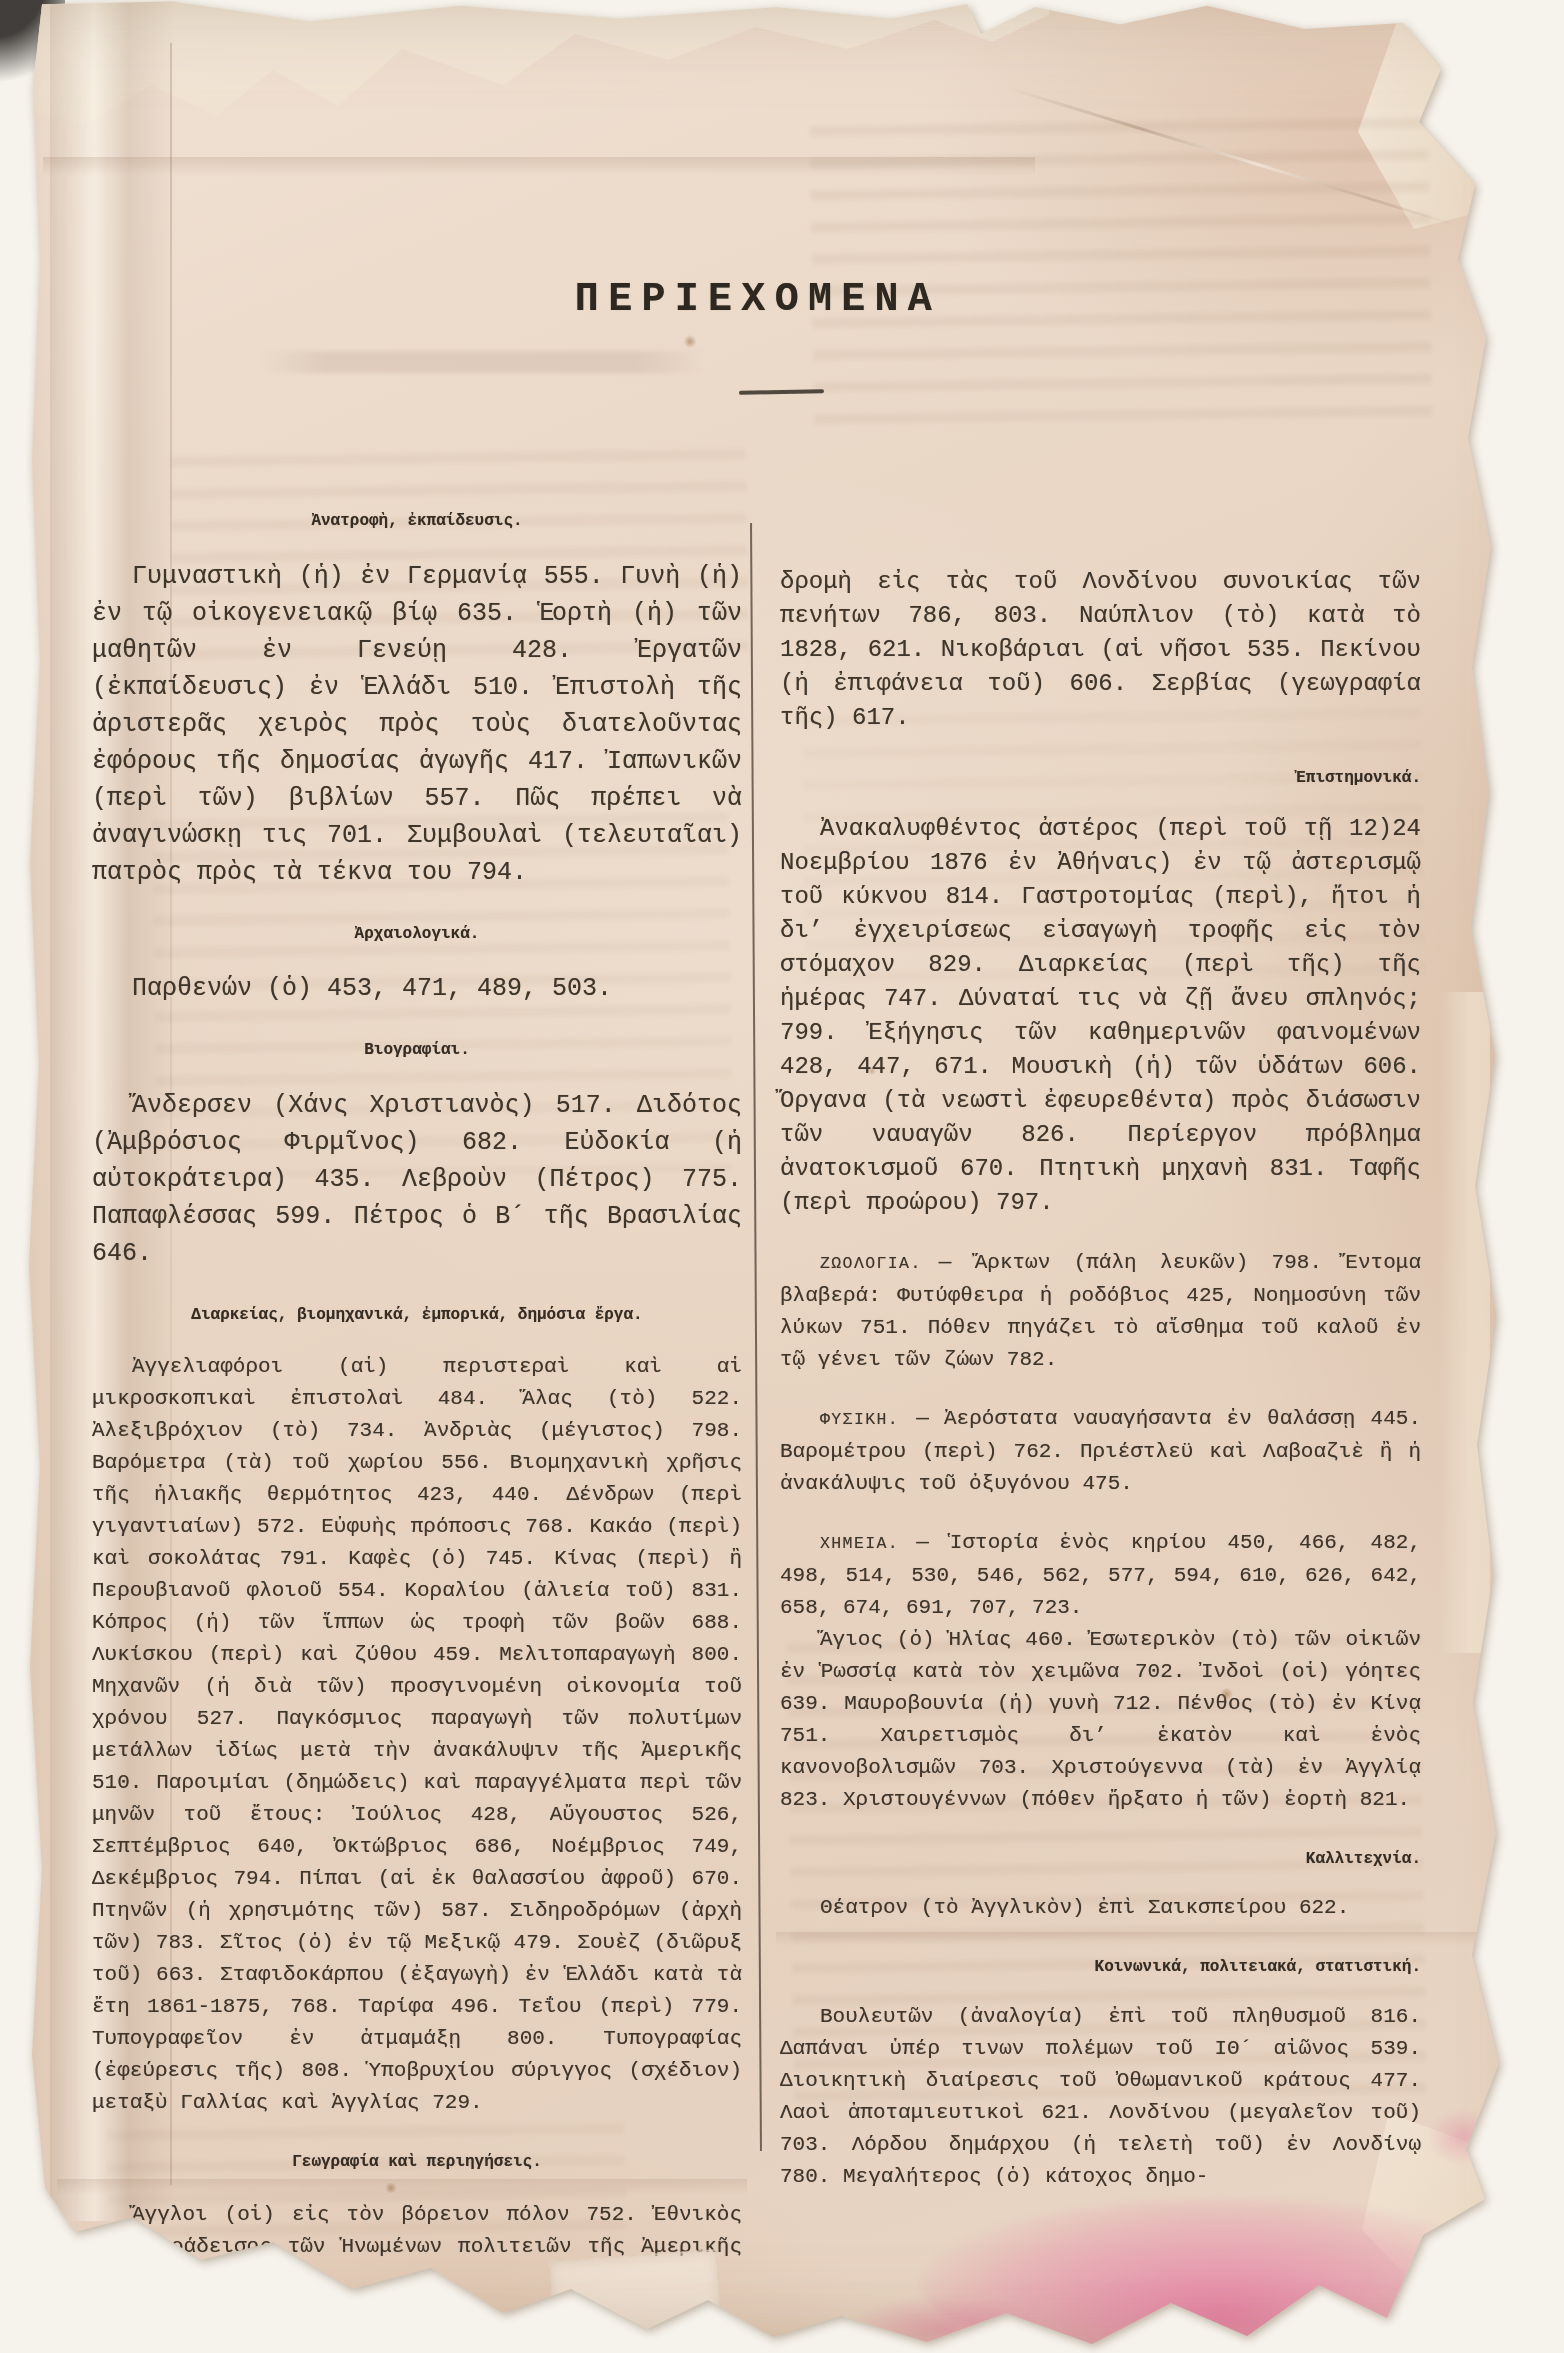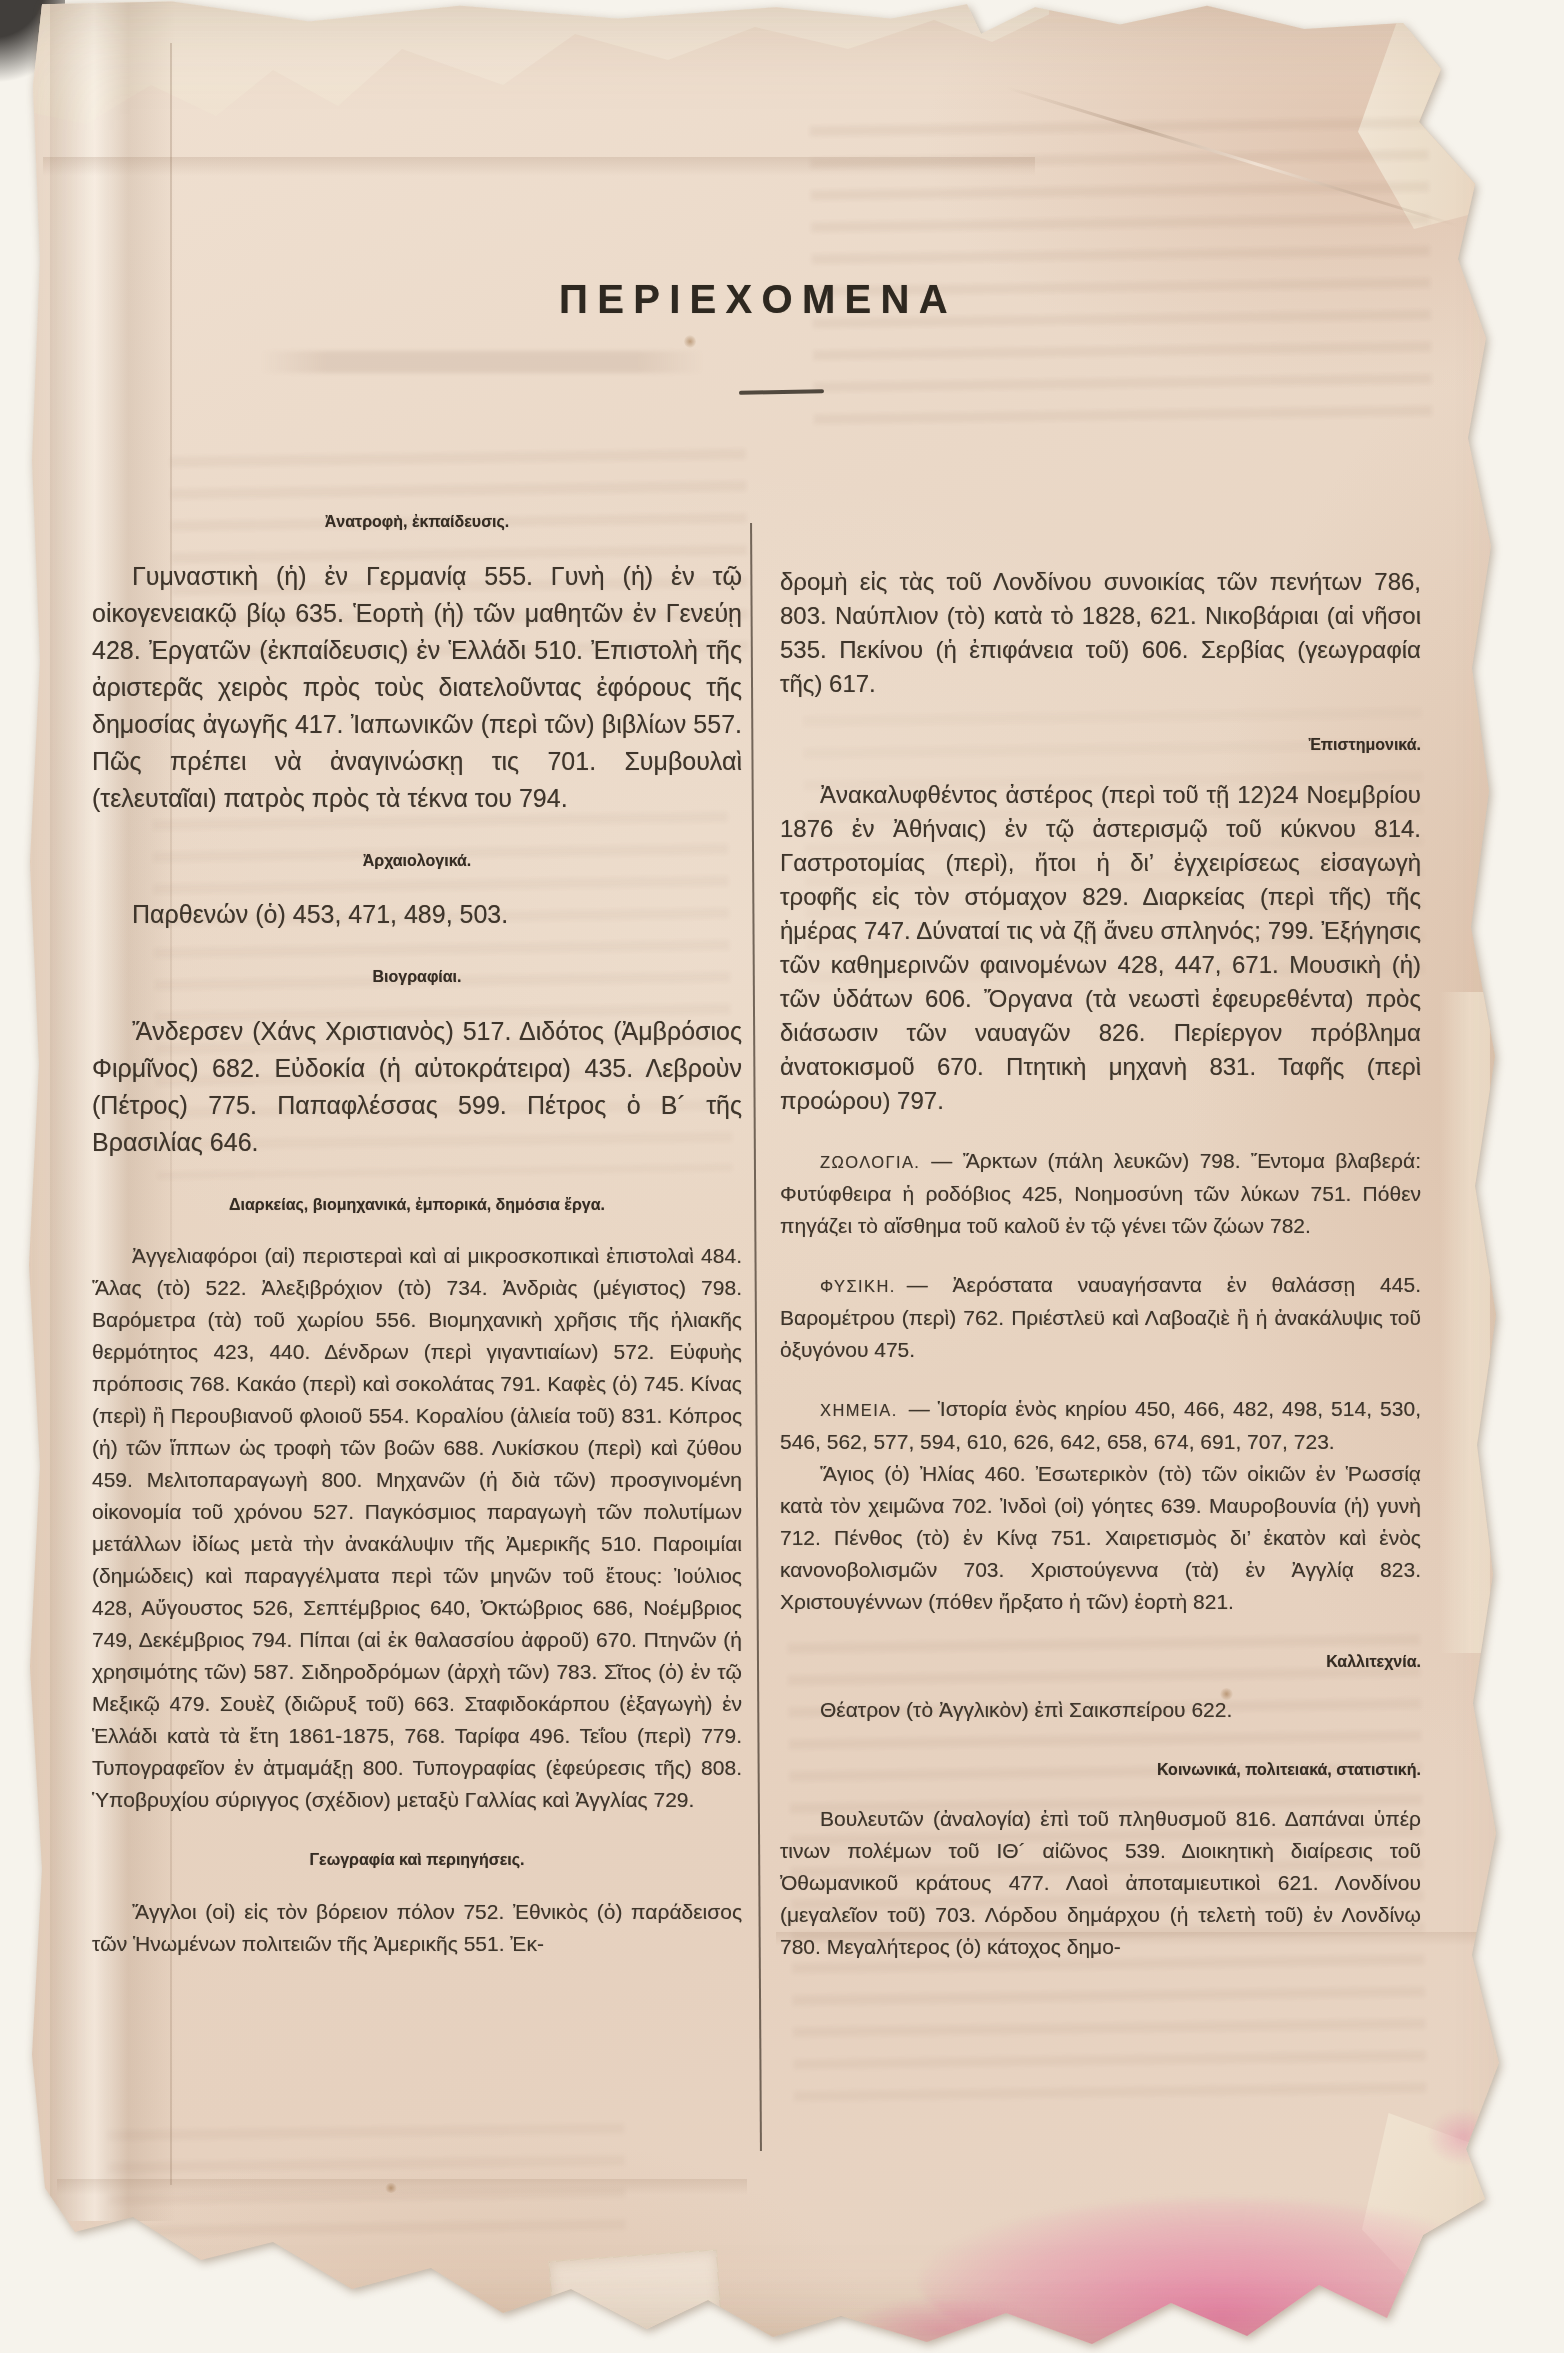--- a/index.html
+++ b/index.html
@@ -1,17 +1,17 @@
 <!DOCTYPE html>
 <html lang="el" style="font-size:11.5px"><head>
 <meta charset="utf-8">
 <style>
   html,body{margin:0;padding:0;background:#f6f3ec;}
   .stage{position:relative;width:1565px;height:2354px;overflow:hidden;
-         font-family:Liberation Sans, sans-serif;}
+         font-family:Liberation Mono, monospace;}
   .scan-corner{position:absolute;left:0;top:0;width:65px;height:93px;
     background:radial-gradient(circle at -7.2px -14.4px,#413e3b 40%,rgba(65,62,59,0) 75%);}
   .paper-wrap{position:absolute;inset:0;filter:drop-shadow(2.2px 3.6px 5px rgba(120,95,70,.45));}
   .paper{position:absolute;inset:0;
     background:
       radial-gradient(ellipse 647px 359px at 88% 6%, rgba(206,164,138,.38), rgba(206,164,138,0) 70%),
       radial-gradient(ellipse 503px 1006px at 99% 45%, rgba(193,152,124,.30), rgba(193,152,124,0) 72%),
       radial-gradient(ellipse 575px 287px at 30% 99%, rgba(200,162,132,.25), rgba(200,162,132,0) 70%),
       radial-gradient(ellipse 862px 647px at 45% 40%, rgba(248,240,228,.25), rgba(248,240,228,0) 75%),
       linear-gradient(158deg,#f0e1d2 0%,#ead8c7 28%,#e7d3c0 55%,#e6d1bf 75%,#e9d6c5 100%);
@@ -63,21 +63,21 @@
     margin:29px 0 21.6px;color:#352c23;text-shadow:0 0 0.7px rgba(53,44,35,.4);}
   .col-left .sec-h:first-child{margin-top:0;}
   .col-right .sec-h{margin:29px 0 18.7px;text-align:right;}
   .body{margin:0;text-align:justify;text-indent:40px;
     text-shadow:0 0 0.7px rgba(62,53,43,.45);}
   .body-lg{font-size:25px;line-height:37px;}
   .col-right .body-lg{font-size:24px;line-height:34px;}
   .body-sm{font-size:21px;line-height:32px;}
   .noindent{text-indent:0;}
   .labeled{margin-top:27px;}
-  .sc{font-size:16.5px;letter-spacing:1.4px;margin-right:11px;}
+  .sc{font-size:16.5px;letter-spacing:1.4px;margin-right:17px;}
   .stain{position:absolute;pointer-events:none;border-radius:50%;}
   .stain-main{left:920px;top:2199px;width:604px;height:165px;filter:blur(3.6px);
     background:radial-gradient(ellipse at 50% 72%,rgba(231,116,162,.85),rgba(231,116,162,.3) 55%,rgba(231,116,162,0) 78%);}
   .stain-2{left:852px;top:2298px;width:187px;height:62px;filter:blur(2.9px);opacity:.75;
     background:radial-gradient(ellipse,rgba(228,118,160,.7),rgba(228,118,160,0) 75%);}
   .stain-3{left:1429px;top:2110px;width:68px;height:54px;filter:blur(2.2px);opacity:.55;
     background:radial-gradient(ellipse,rgba(225,120,160,.7),rgba(225,120,160,0) 75%);}
   .tape{position:absolute;left:552px;top:2255px;width:167px;height:108px;
     background:linear-gradient(180deg,rgba(250,246,238,.45),rgba(243,235,221,.75));
     border:0.7px solid rgba(205,185,155,.5);transform:rotate(-4deg);

